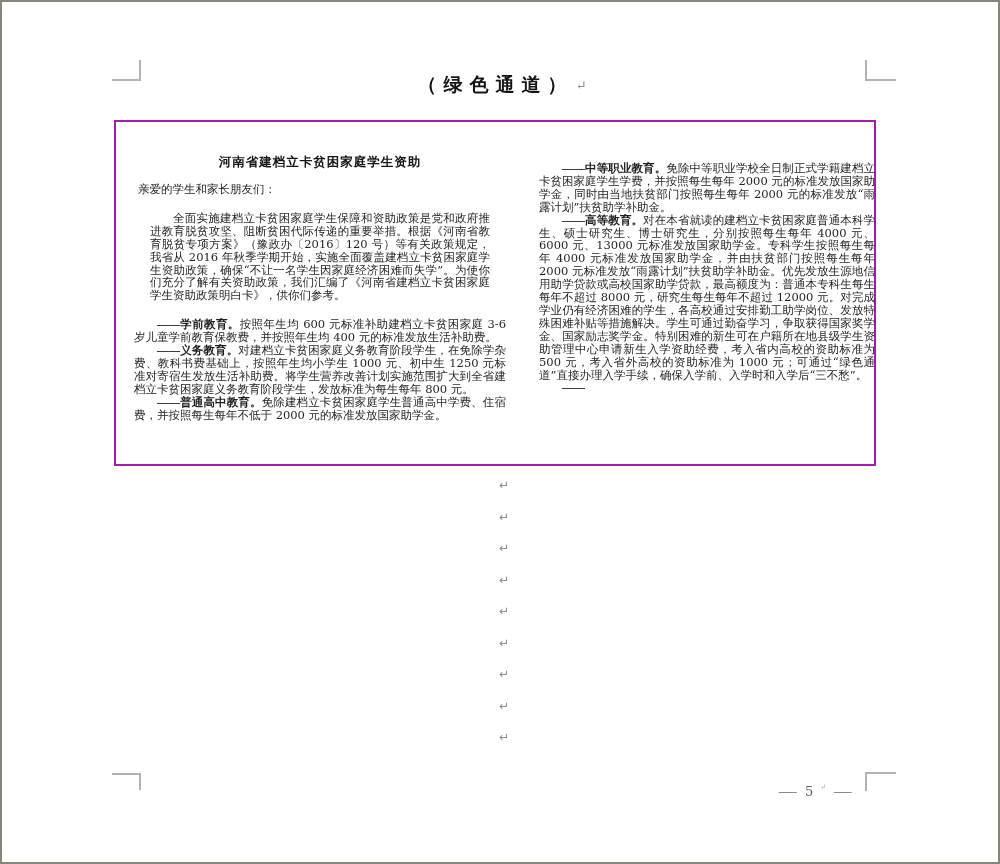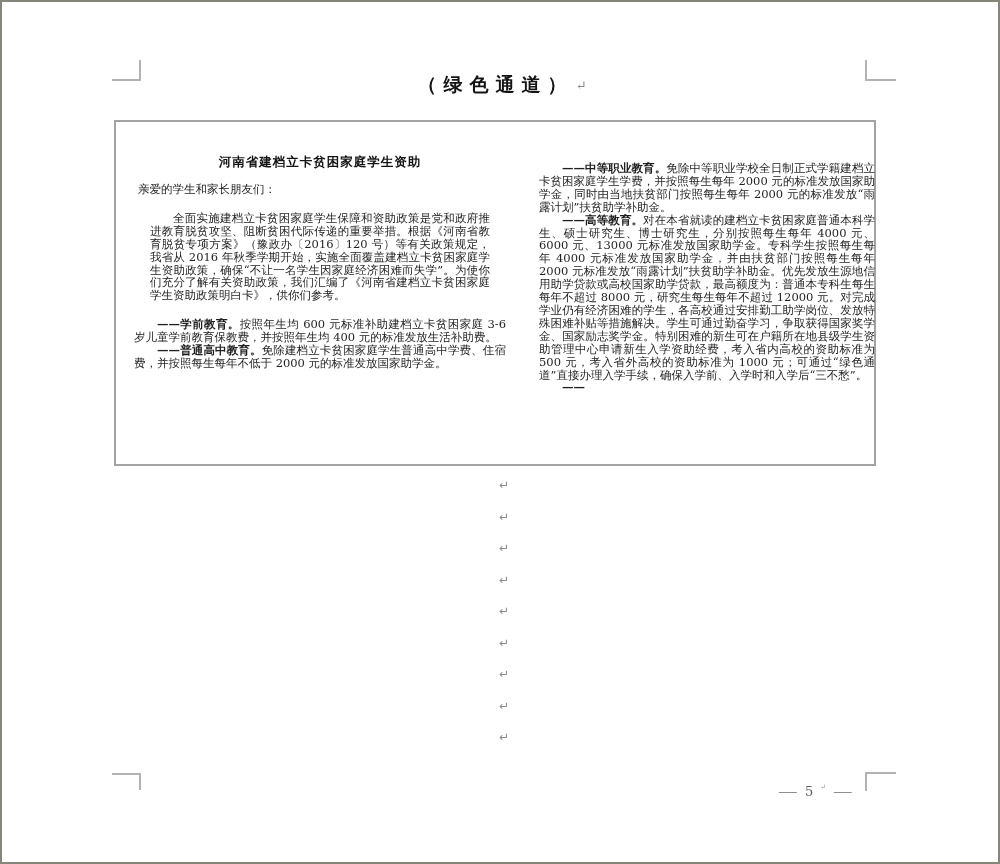--- a/index.html
+++ b/index.html
@@ -23,33 +23,33 @@
     font-size:19px;font-weight:600;letter-spacing:7px;color:#141414;
     white-space:nowrap;
   }
   .doc-title .pmark-inline{
     font-size:13px;color:#8b8b8b;letter-spacing:0;font-weight:400;
     position:relative;top:-1px;margin-left:2px;
   }
 
   .card{
     position:absolute;left:112px;top:118px;width:762px;height:346px;
-    border:2px solid #a3a3a3;box-sizing:border-box;background:#ffffff;
+    border:2px solid #a21caf;box-sizing:border-box;background:#ffffff;
   }
   .col{position:absolute;font-size:11.5px;line-height:12.9px;text-align:justify;}
   .col-left{left:18px;top:32px;width:372px;}
   .col-right{left:423px;top:40px;width:336px;}
   .card-heading{
     text-align:center;font-weight:bold;font-size:12.5px;line-height:16px;
     letter-spacing:1px;margin-bottom:13px;color:#141414;
   }
   .salutation{margin:4px;}
   .intro{margin:16px;text-indent:2em;}
   .para{margin:0;text-indent:2em;}
-  .para-label{font-weight:bold;}
+  .para-label{font-weight:bold;font-family:Liberation Serif, serif;}
 
   .pmark{
     position:absolute;width:20px;text-align:center;
     font-size:12px;color:#8b8b8b;
     font-family:"DejaVu Sans", sans-serif;
   }
 
   .footer{
     position:absolute;left:770px;top:779px;width:120px;height:20px;
     font-size:14px;color:#6e6e6e;letter-spacing:1px;
@@ -73,20 +73,21 @@
 
 <div class="card">
   <div class="col col-left">
     <div class="card-heading">
       <div>河南省建档立卡贫困家庭学生资助</div>
     </div>
     <p class="salutation">亲爱的学生和家长朋友们：</p>
     <p class="intro">全面实施建档立卡贫困家庭学生保障和资助政策是党和政府推进教育脱贫攻坚、阻断贫困代际传递的重要举措。根据《河南省教育脱贫专项方案》（豫政办〔2016〕120 号）等有关政策规定，我省从 2016 年秋季学期开始，实施全面覆盖建档立卡贫困家庭学生资助政策，确保“不让一名学生因家庭经济困难而失学”。为使你们充分了解有关资助政策，我们汇编了《河南省建档立卡贫困家庭学生资助政策明白卡》，供你们参考。</p>
     <div id="left-paras">
         <p class="para"><span class="para-label">——学前教育。</span><span class="para-text">按照年生均 600 元标准补助建档立卡贫困家庭 3-6 岁儿童学前教育保教费，并按照年生均 400 元的标准发放生活补助费。</span></p>
+        <p class="para"><span class="para-label">——义务教育。</span><span class="para-text">对建档立卡贫困家庭义务教育阶段学生，在免除学杂费、教科书费基础上，按照年生均小学生 1000 元、初中生 1250 元标准对寄宿生发放生活补助费。将学生营养改善计划实施范围扩大到全省建档立卡贫困家庭义务教育阶段学生，发放标准为每生每年 800 元。</span></p>
         <p class="para"><span class="para-label">——普通高中教育。</span><span class="para-text">免除建档立卡贫困家庭学生普通高中学费、住宿费，并按照每生每年不低于 2000 元的标准发放国家助学金。</span></p>
       </div>
   </div>
   <div class="col col-right">
     <div id="right-paras">
         <p class="para"><span class="para-label">——中等职业教育。</span><span class="para-text">免除中等职业学校全日制正式学籍建档立卡贫困家庭学生学费，并按照每生每年 2000 元的标准发放国家助学金，同时由当地扶贫部门按照每生每年 2000 元的标准发放“雨露计划”扶贫助学补助金。</span></p>
         <p class="para"><span class="para-label">——高等教育。</span><span class="para-text">对在本省就读的建档立卡贫困家庭普通本科学生、硕士研究生、博士研究生，分别按照每生每年 4000 元、6000 元、13000 元标准发放国家助学金。专科学生按照每生每年 4000 元标准发放国家助学金，并由扶贫部门按照每生每年 2000 元标准发放“雨露计划”扶贫助学补助金。优先发放生源地信用助学贷款或高校国家助学贷款，最高额度为：普通本专科生每生每年不超过 8000 元，研究生每生每年不超过 12000 元。对完成学业仍有经济困难的学生，各高校通过安排勤工助学岗位、发放特殊困难补贴等措施解决。学生可通过勤奋学习，争取获得国家奖学金、国家励志奖学金。特别困难的新生可在户籍所在地县级学生资助管理中心申请新生入学资助经费，考入省内高校的资助标准为 500 元，考入省外高校的资助标准为 1000 元；可通过“绿色通道”直接办理入学手续，确保入学前、入学时和入学后“三不愁”。</span></p>
         <p class="para"><span class="para-label">——</span><span class="para-text"></span></p>
       </div>
   </div>

